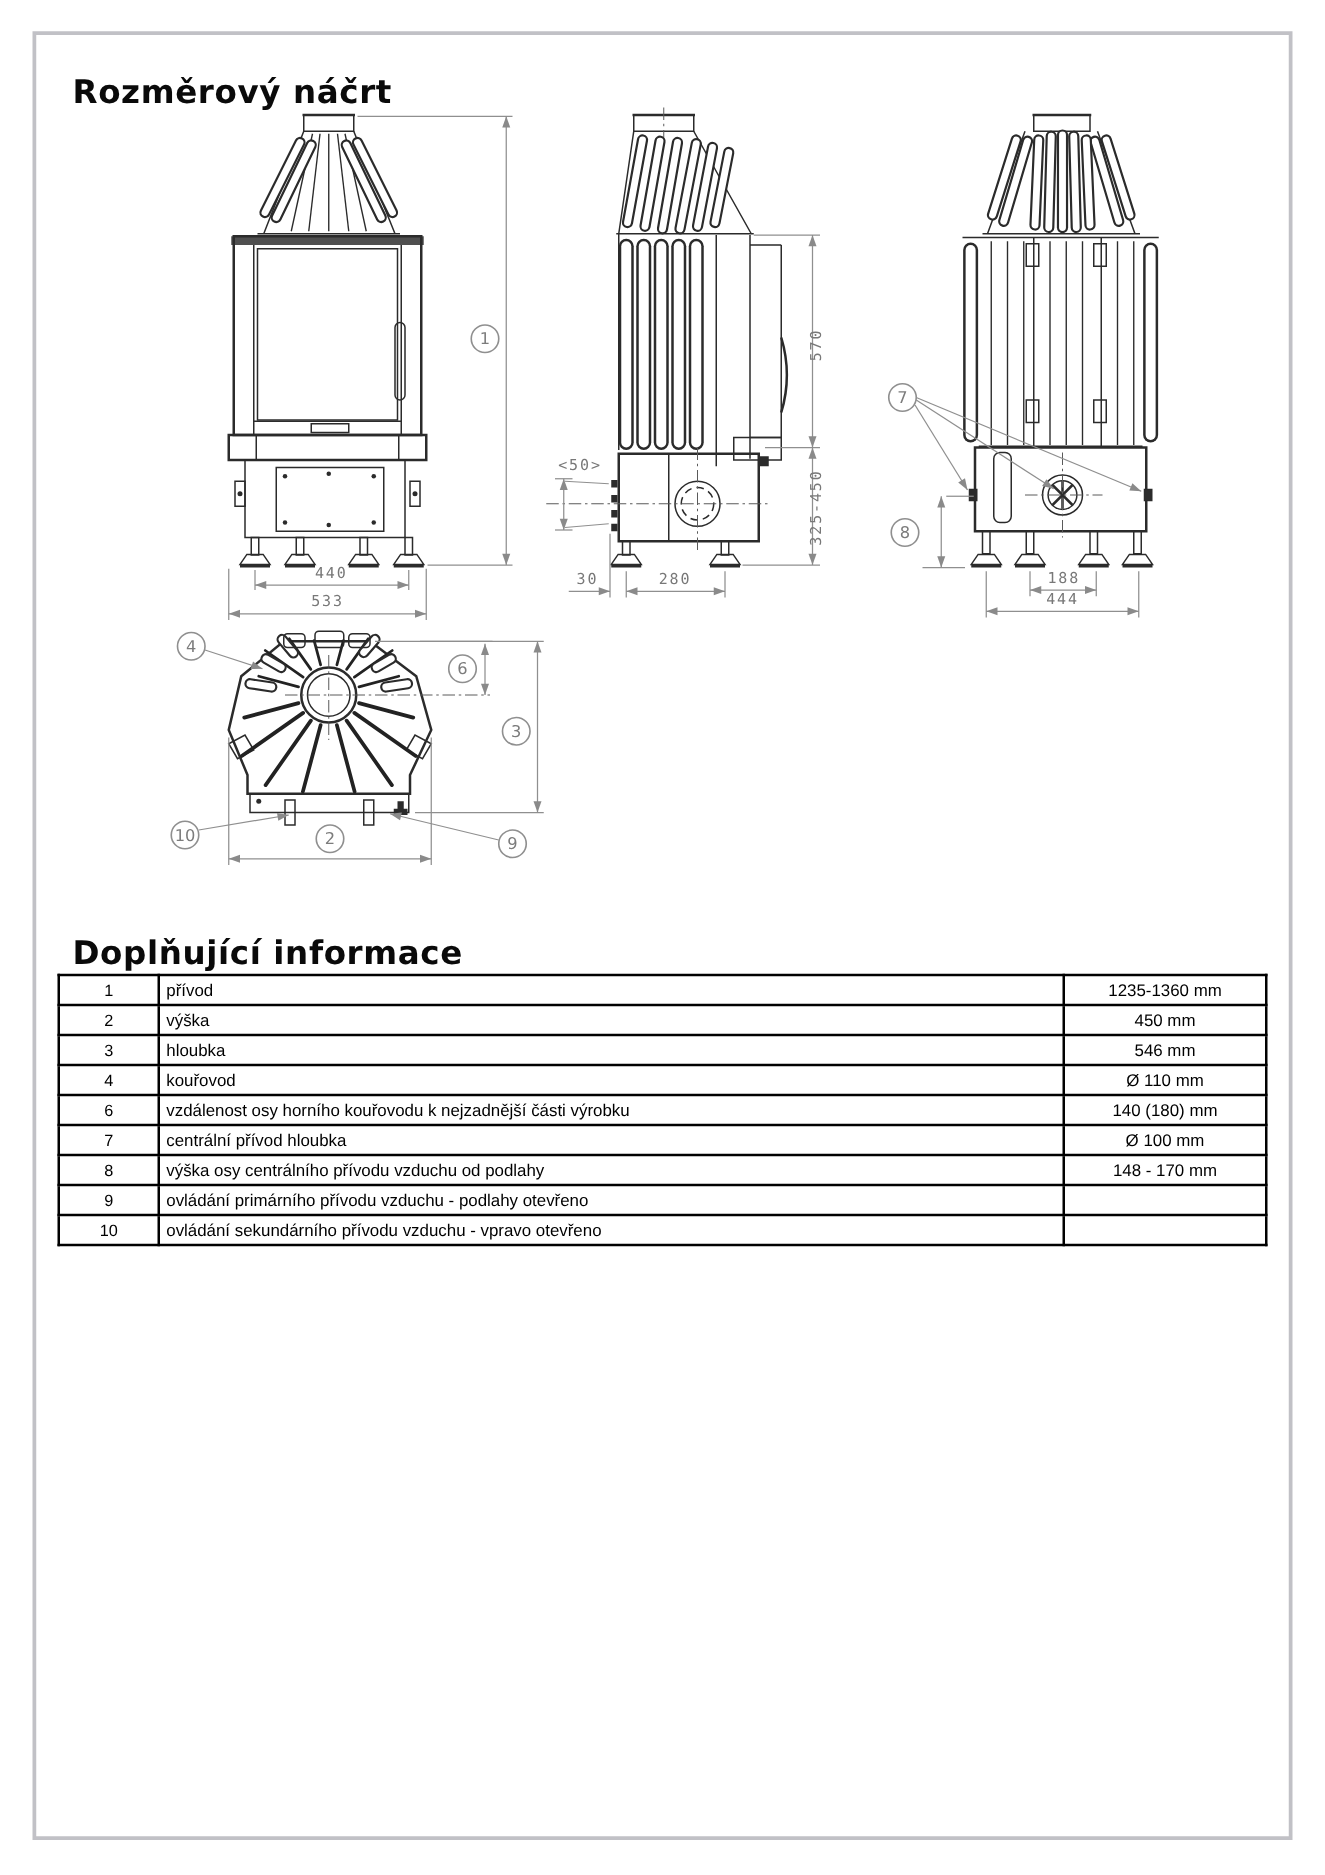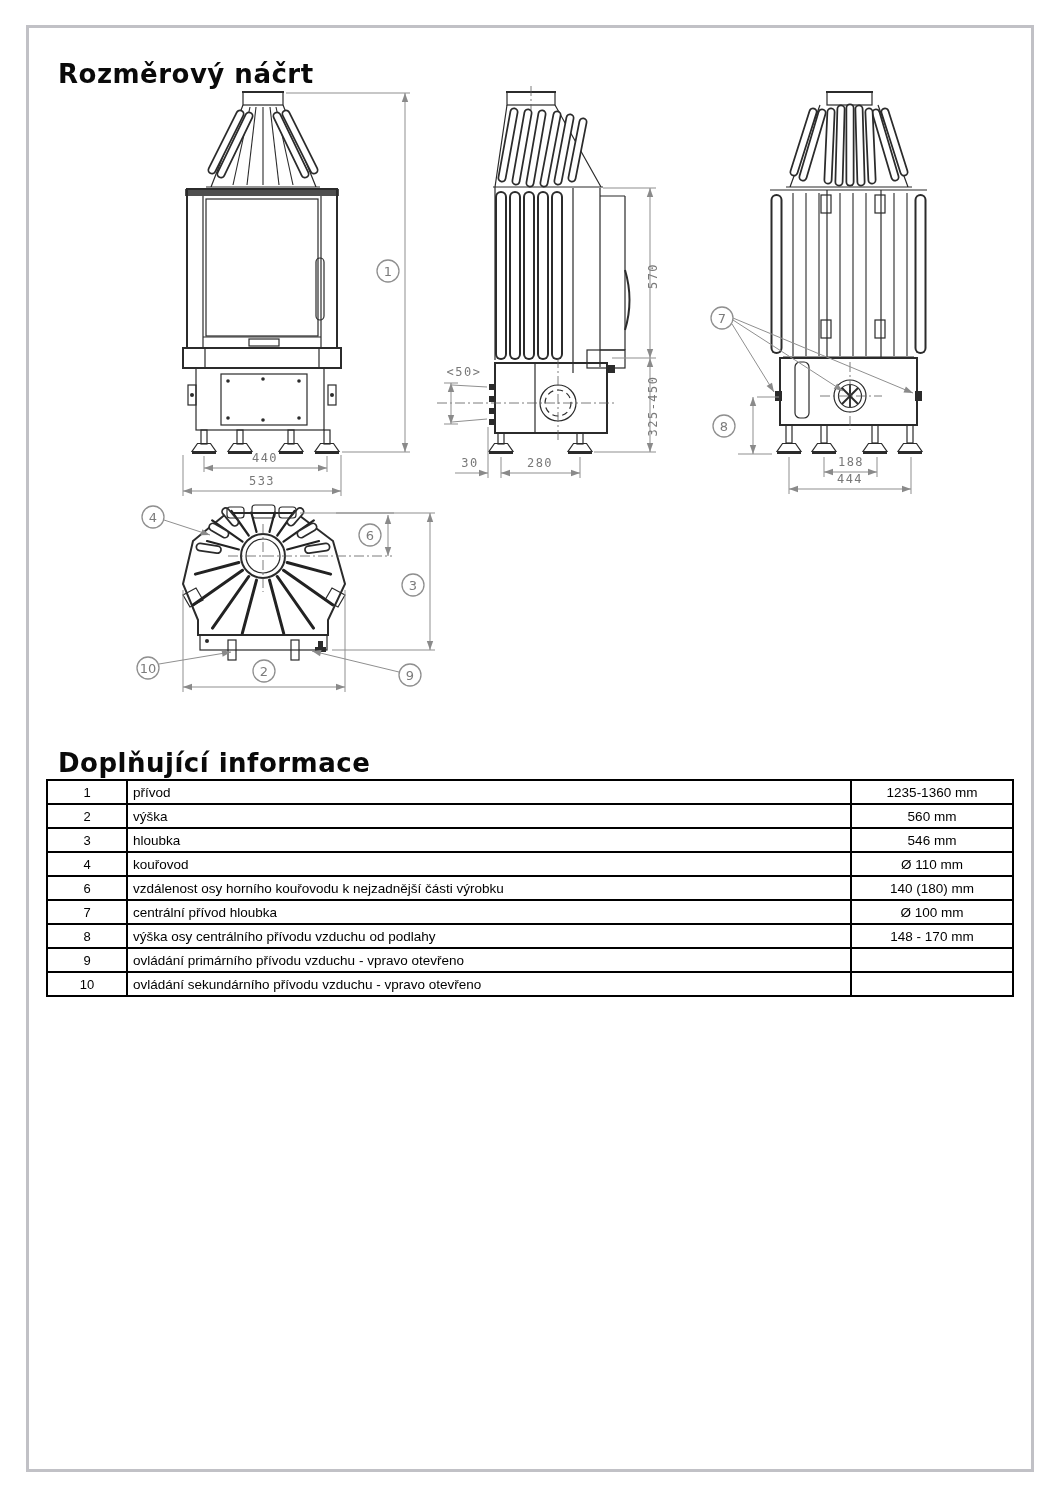--- a/index.html
+++ b/index.html
@@ -394,21 +394,21 @@
 <table class="info">
   <tbody>
     <tr>
       <td class="c-num">1</td>
       <td class="c-label">přívod</td>
       <td class="c-value">1235-1360 mm</td>
     </tr>
     <tr>
       <td class="c-num">2</td>
       <td class="c-label">výška</td>
-      <td class="c-value">560 mm</td>
+      <td class="c-value">450 mm</td>
     </tr>
     <tr>
       <td class="c-num">3</td>
       <td class="c-label">hloubka</td>
       <td class="c-value">546 mm</td>
     </tr>
     <tr>
       <td class="c-num">4</td>
       <td class="c-label">kouřovod</td>
       <td class="c-value">Ø 110 mm</td>
@@ -423,21 +423,21 @@
       <td class="c-label">centrální přívod hloubka</td>
       <td class="c-value">Ø 100 mm</td>
     </tr>
     <tr>
       <td class="c-num">8</td>
       <td class="c-label">výška osy centrálního přívodu vzduchu od podlahy</td>
       <td class="c-value">148 - 170 mm</td>
     </tr>
     <tr>
       <td class="c-num">9</td>
-      <td class="c-label">ovládání primárního přívodu vzduchu - vpravo otevřeno</td>
+      <td class="c-label">ovládání primárního přívodu vzduchu - podlahy otevřeno</td>
       <td class="c-value"></td>
     </tr>
     <tr>
       <td class="c-num">10</td>
       <td class="c-label">ovládání sekundárního přívodu vzduchu - vpravo otevřeno</td>
       <td class="c-value"></td>
     </tr>
   </tbody>
 </table>
 

